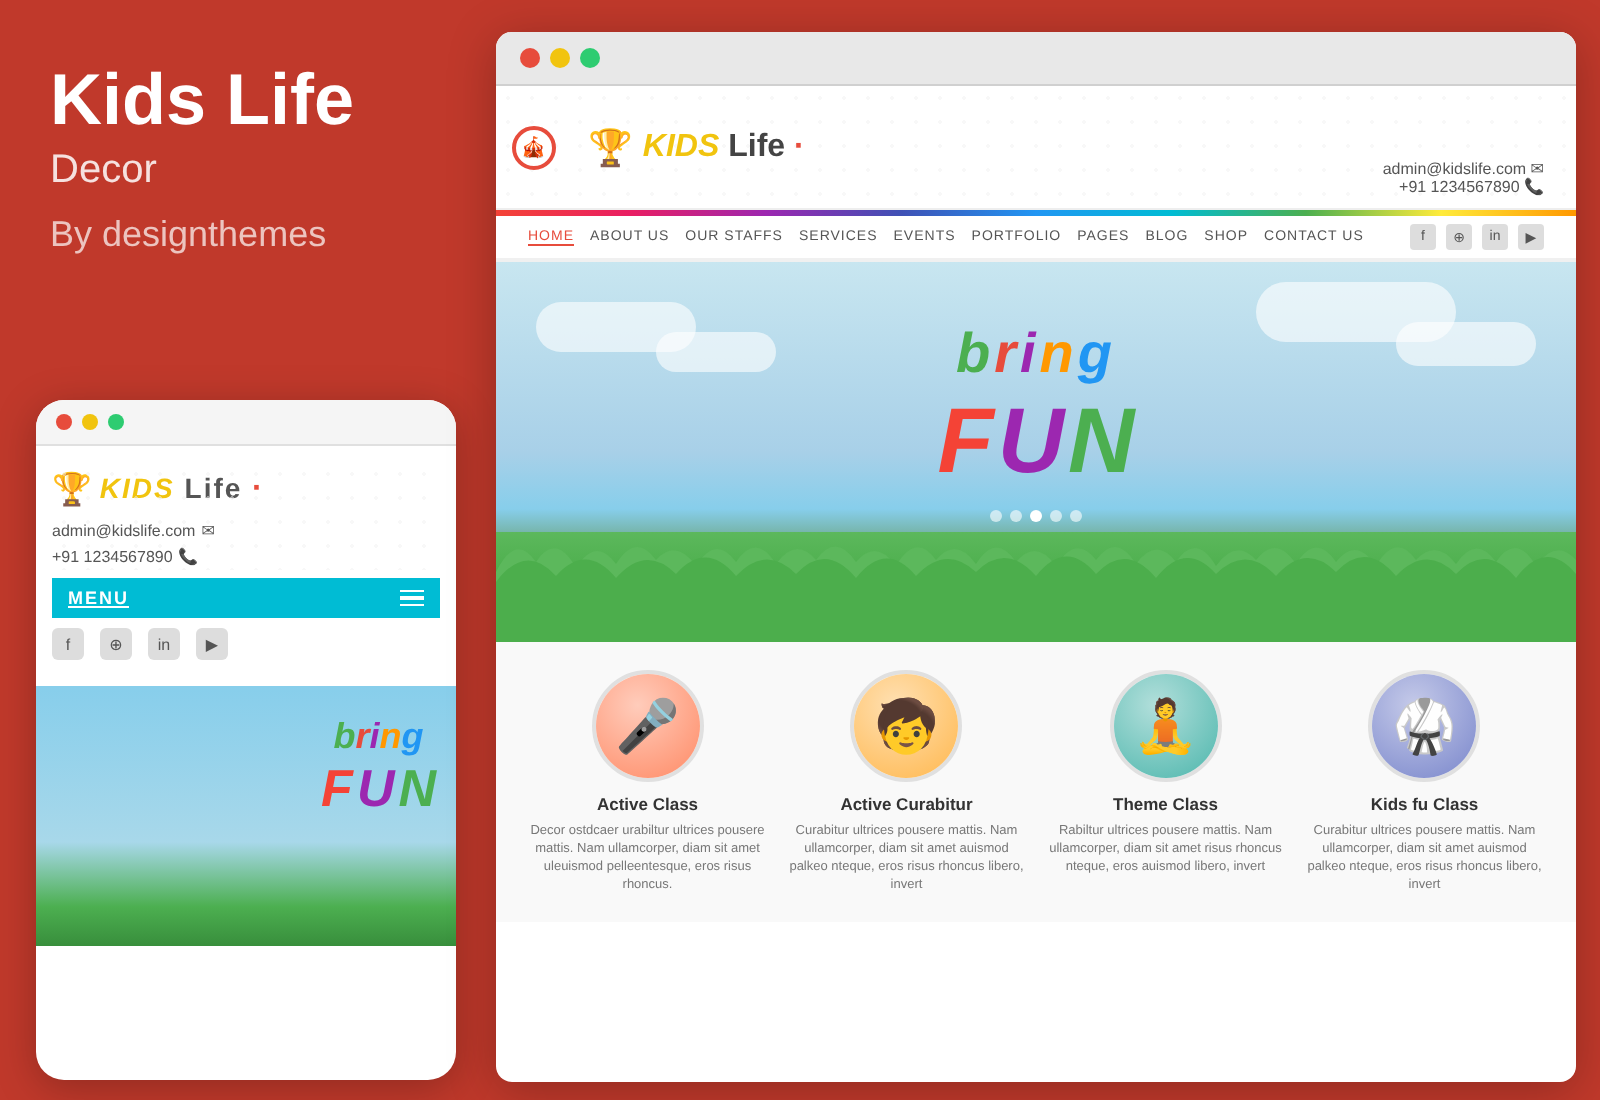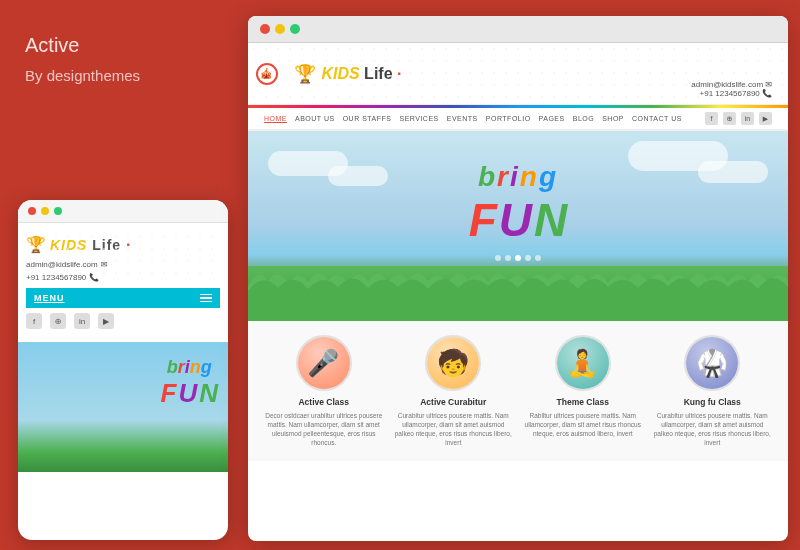--- a/index.html
+++ b/index.html
@@ -29,21 +29,21 @@
     }
 
     .left-panel .app-subtitle {
       font-size: 20px;
       color: rgba(255,255,255,0.85);
       font-weight: 300;
       margin-top: 4px;
     }
 
     .left-panel .app-by {
-      font-size: 15px;
+      font-size: 18px;
       color: rgba(255,255,255,0.7);
       margin-top: 10px;
     }
 
     
     .mobile-mockup {
       position: absolute;
       left: 18px;
       top: 200px;
       width: 210px;
@@ -414,21 +414,22 @@
     
     .color-separator {
       height: 3px;
       background: linear-gradient(to right, #f44336, #e91e63, #9c27b0, #3f51b5, #2196f3, #00bcd4, #4caf50, #ffeb3b, #ff9800);
     }
   </style>
 </head>
 <body>
 
 <div class="left-panel">
-  <div class="app-subtitle">Active</div>
+  <div class="app-title">Kids Life</div>
+  <div class="app-subtitle">Decor</div>
   <div class="app-by">By designthemes</div>
 
   <div class="mobile-mockup">
     <div class="mobile-top-bar">
       <div class="mobile-dot red"></div>
       <div class="mobile-dot yellow"></div>
       <div class="mobile-dot green"></div>
     </div>
     <div class="mobile-content">
 
@@ -595,19 +596,19 @@
           <div style="width:100%;height:100%;background:radial-gradient(circle at 40% 30%, #b2dfdb, #4db6ac);display:flex;align-items:center;justify-content:center;font-size:26px;">🧘</div>
         </div>
         <div class="feature-title">Theme Class</div>
         <div class="feature-desc">Rabiltur ultrices pousere mattis. Nam ullamcorper, diam sit amet risus rhoncus nteque, eros auismod libero, invert</div>
       </div>
 
       <div class="feature-item">
         <div class="feature-avatar">
           <div style="width:100%;height:100%;background:radial-gradient(circle at 40% 30%, #c5cae9, #7986cb);display:flex;align-items:center;justify-content:center;font-size:26px;">🥋</div>
         </div>
-        <div class="feature-title">Kung fu Class</div>
+        <div class="feature-title">Kids fu Class</div>
         <div class="feature-desc">Curabitur ultrices pousere mattis. Nam ullamcorper, diam sit amet auismod palkeo nteque, eros risus rhoncus libero, invert</div>
       </div>
 
     </div>
   </div>
 </div>
 
 </body></html>

